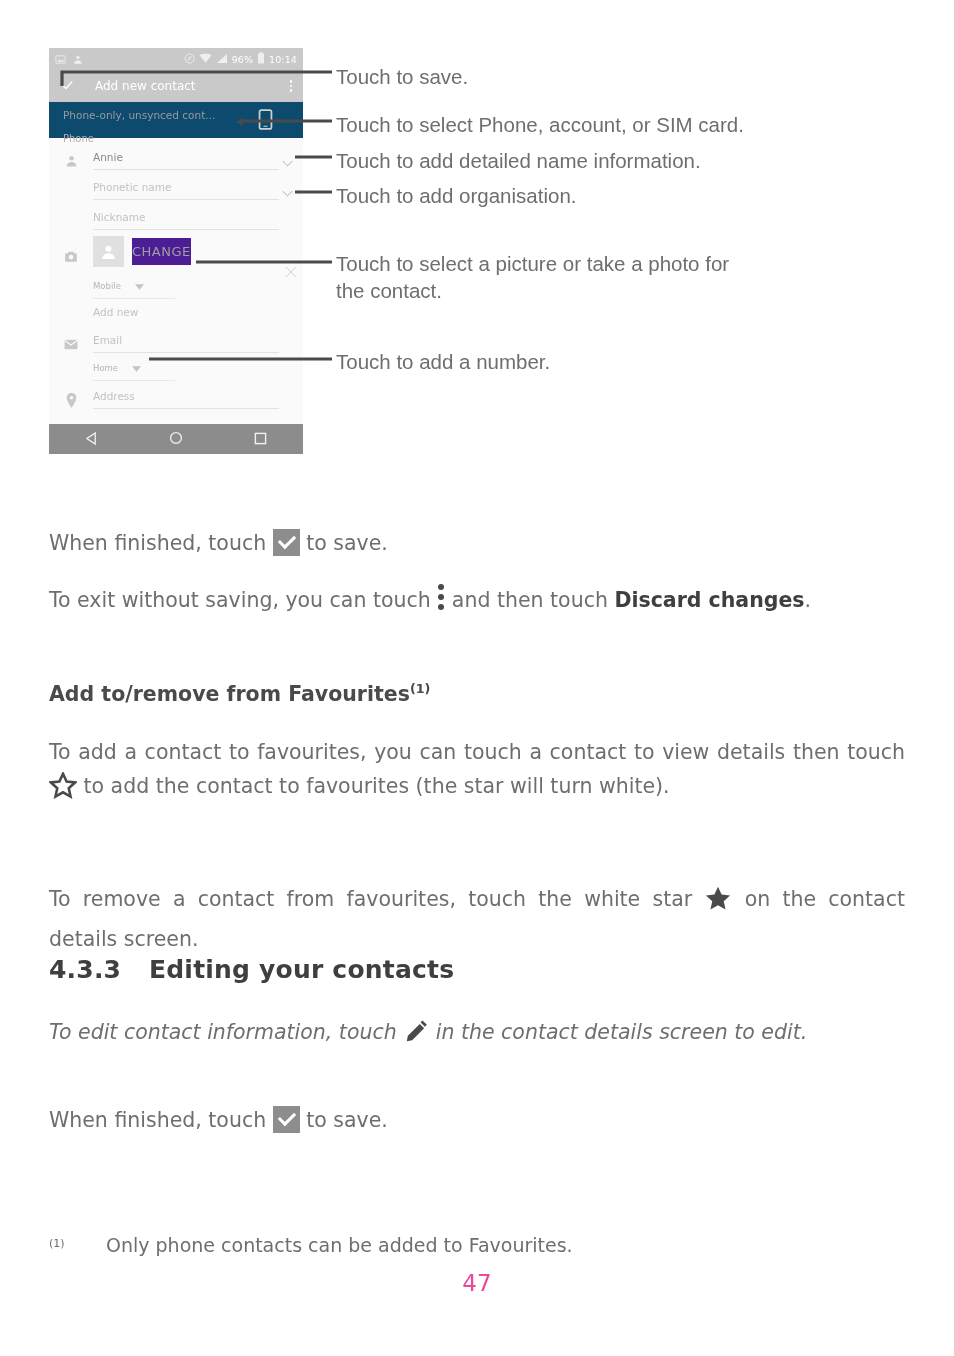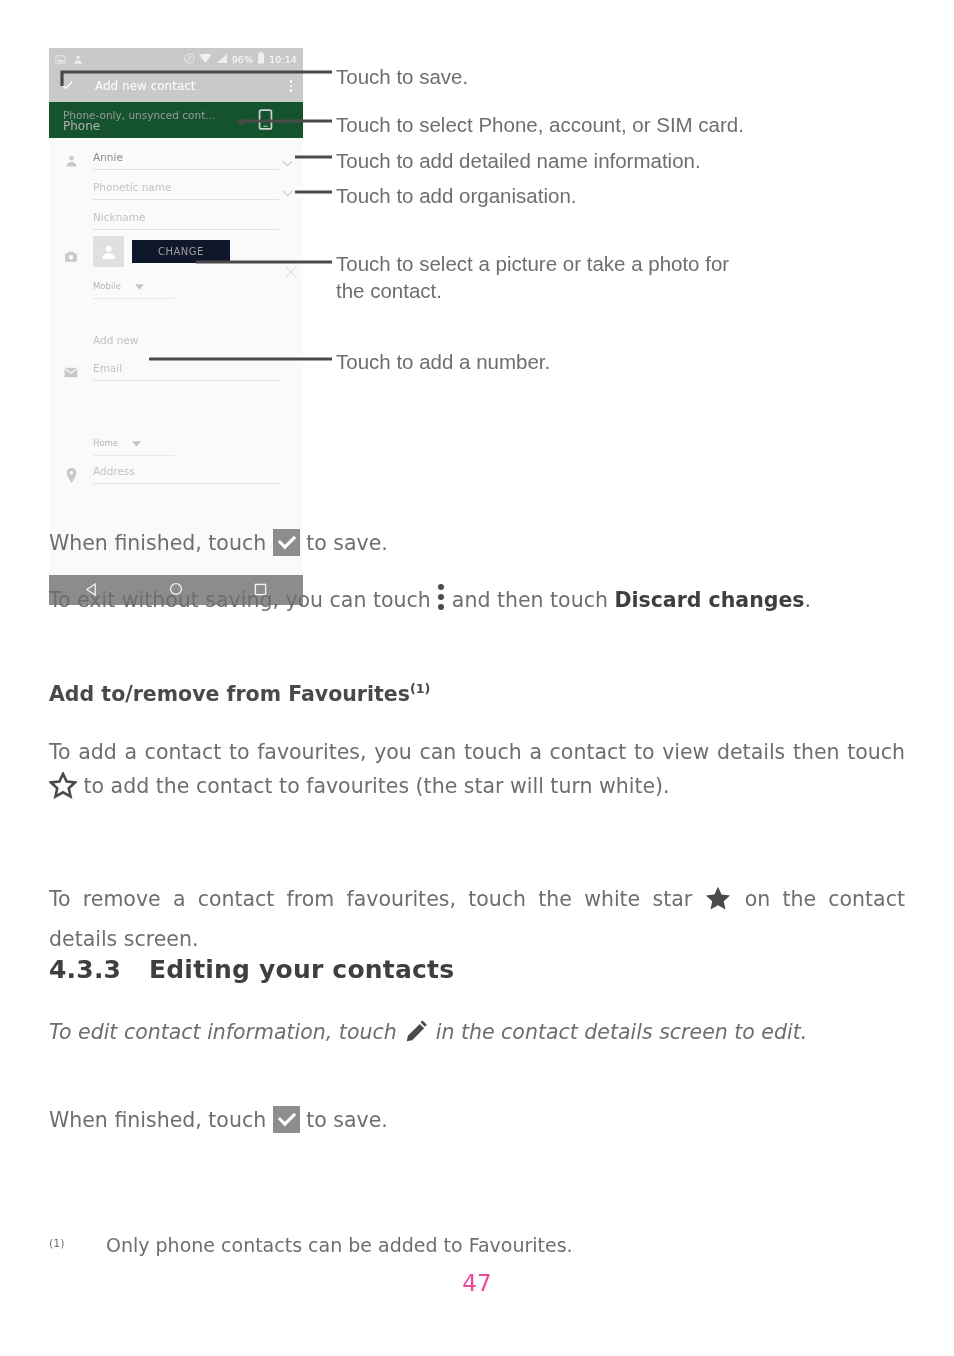--- a/index.html
+++ b/index.html
@@ -15,21 +15,21 @@
     color: #6b6b6b;
     overflow: hidden;
   }
 
   
   .figure {
     position: absolute;
     left: 49px;
     top: 48px;
     width: 254px;
-    height: 557px;
+    height: 406px;
   }
   .phone-shot {
     position: absolute;
     inset: 0;
     background: #fafafa;
     overflow: hidden;
   }
   .statusbar {
     height: 22px;
     background: #c9c9c9;
@@ -72,37 +72,37 @@
     padding-right: 3px;
   }
   .appbar-dots i {
     width: 2.5px; height: 2.5px;
     border-radius: 50%;
     background: #ffffff;
     display: block;
   }
 
   .acct-row {
-    background: #14532d;
+    background: #0c4a6e;
     padding: 7px 10px 6px 14px;
     position: relative;
     height: 36px;
     box-sizing: border-box;
   }
   .acct-name {
     font-size: 10.5px;
     color: #9a9a9a;
     line-height: 12px;
     white-space: nowrap;
   }
   .acct-sub {
-    font-size: 12px;
+    font-size: 10px;
     color: #b0b0b0;
     line-height: 11px;
-    margin-top: 0;
+    margin-top: 12px;
   }
   .acct-phone-ico {
     position: absolute;
     right: 30px;
     top: 7px;
   }
 
   .form {
     background: #fafafa;
     padding-top: 4px;
@@ -165,25 +165,25 @@
     align-items: center;
     gap: 8px;
     padding: 4px 0 6px 0;
   }
   .photo-thumb {
     width: 31px; height: 31px;
     background: #e0e0e0;
     display: flex; align-items: center; justify-content: center;
   }
   .change-btn {
-    background: #0f172a;
+    background: #4c1d95;
     color: #9e9e9e;
-    font-size: 10px;
+    font-size: 13px;
     letter-spacing: 0.5px;
-    padding: 6px 26px;
+    padding: 6px 0;
     white-space: nowrap;
   }
   .navbar {
     position: absolute;
     left: 0; right: 0; bottom: 0;
     height: 30px;
     background: #8c8c8c;
     display: flex;
     align-items: center;
     justify-content: space-around;
@@ -445,38 +445,38 @@
             </span>
           </span>
         </div>
         <span class="xmark" style="top:-10px;">
           <svg width="12" height="12" viewBox="0 0 14 14">
               <path d="M1 1l12 12M13 1L1 13" stroke="#dcdcdc" stroke-width="1.3" fill="none"></path>
             </svg>
         </span>
       </div>
 
-      <div class="frow" style="min-height:26px;margin-top:28px;">
+      <div class="frow" style="min-height:26px;">
         <div class="gutter"></div>
         <div class="field ph" style="border-bottom:none;">Add new</div>
       </div>
 
       <div class="frow">
         <div class="gutter">
           <svg width="14" height="11" viewBox="0 0 24 18">
               <rect x="1" y="1" width="22" height="16" fill="#c8c8c8"></rect>
               <path d="M1 2l11 8 11-8" fill="none" stroke="#fafafa" stroke-width="2"></path>
             </svg>
         </div>
         <div class="field ph">Email</div>
       </div>
 
       <div class="frow" style="min-height:26px;">
         <div class="gutter"></div>
-        <div class="field narrow" style="border-bottom:1px solid #e8e8e8;margin-top:48px;">
+        <div class="field narrow" style="border-bottom:1px solid #e8e8e8;">
           <span class="type-row">
             <span class="type-label">Home</span>
             <span>
               <svg width="9" height="6" viewBox="0 0 10 6">
                   <path d="M0 0h10L5 6z" fill="#c4c4c4"></path>
                 </svg>
             </span>
           </span>
         </div>
       </div>

